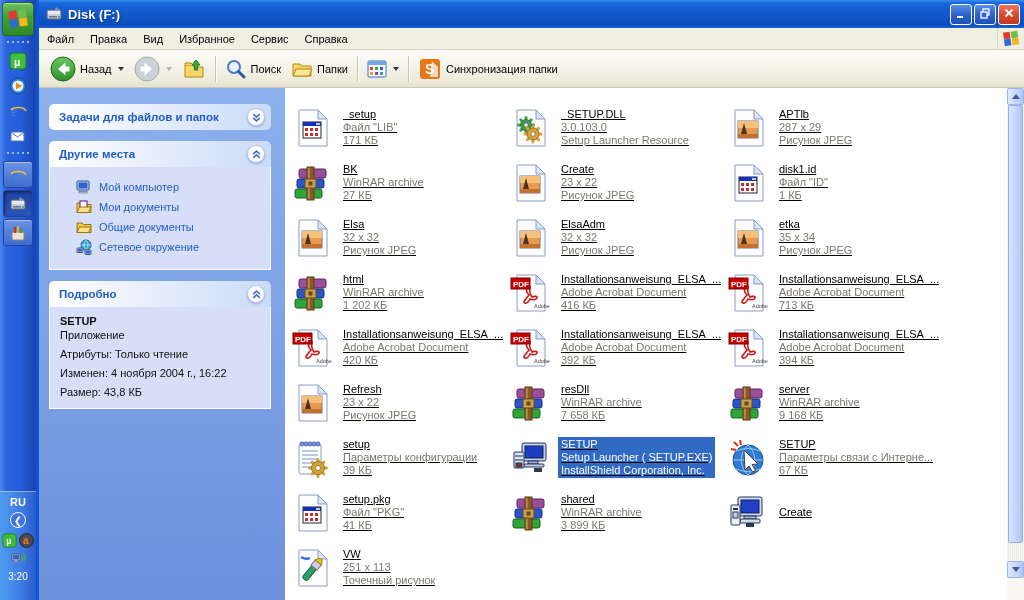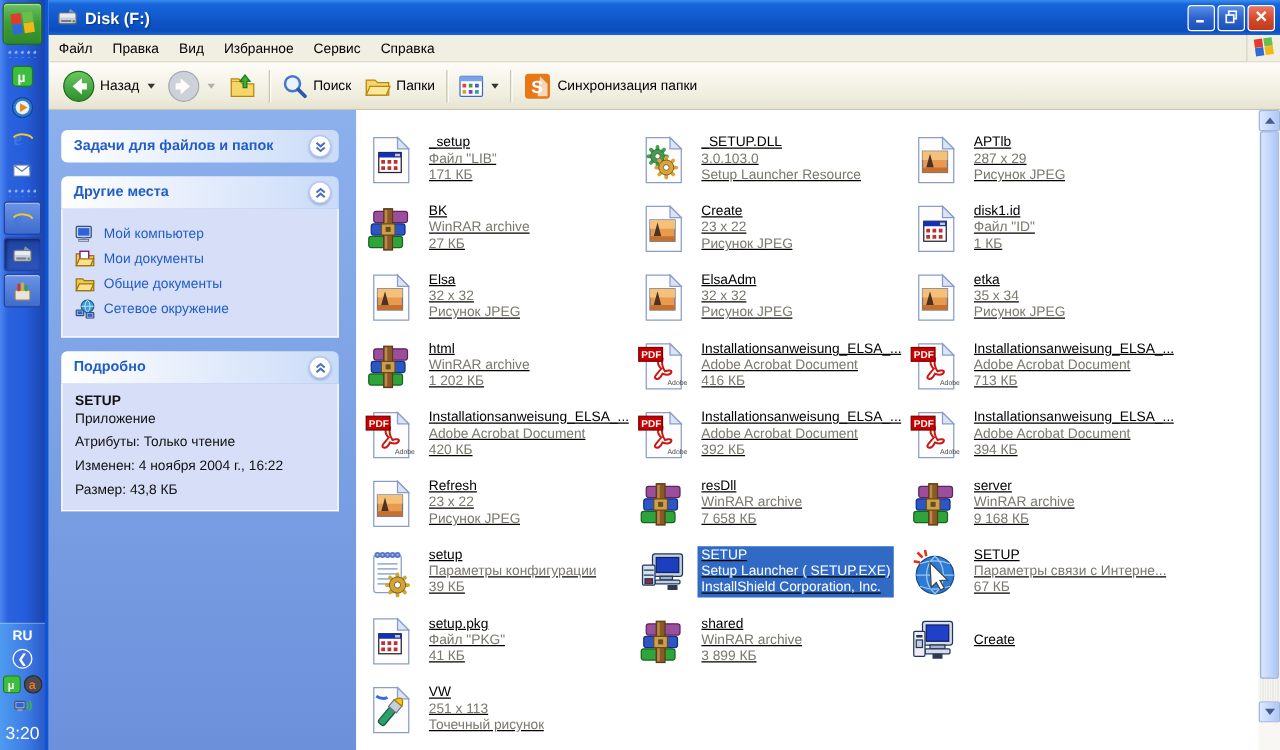--- a/index.html
+++ b/index.html
@@ -23,21 +23,21 @@
     background:linear-gradient(180deg,#6A94E6,#3E6BCE); border:1px solid #27439B; box-shadow:inset 0 1px 0 rgba(255,255,255,.45); }
   .task-btn.active { background:linear-gradient(180deg,#1E42A2,#2C55BE); box-shadow:inset 1px 1px 3px rgba(0,0,20,.55); }
   .tb-spacer { flex:1; }
   .tray { width:36px; padding:3px 0 4px 0; display:flex; flex-direction:column; align-items:center;
     background:linear-gradient(90deg,#4E9BF0 0%,#3D7BE4 60%,#2B5BC8 100%); box-shadow:inset 0 1px 0 rgba(255,255,255,.4); }
   .lang-ind { color:#fff; font-size:11px; margin:2px 0;font-weight:bold; }
   .tray-chevron { width:16px; height:16px; border-radius:50%; background:#3F74DE; border:1px solid #fff; color:#fff;
     display:flex; align-items:center; justify-content:center; font-size:10px; cursor:pointer; margin:2px 0; }
   .tray-icons { display:flex; flex-wrap:wrap; width:34px; justify-content:center; gap:1px; margin:2px 0; }
   .tray-icon { width:16px; height:16px; display:flex; align-items:center; justify-content:center; cursor:pointer; }
-  .clock { color:#fff; font-size:14px; margin:4px 0 2px 0; }
+  .clock { color:#fff; font-size:10px; margin:4px 0 14px 0; }
 
   
   .window { position:absolute; left:36px; top:0; width:988px; height:600px; display:flex; flex-direction:column;
     border-left:3px solid #0C54D8; background:#fff;justify-content:space-between; }
   .titlebar { height:28px; flex:none; display:flex; align-items:center; padding:0 4px 0 6px;
     background:linear-gradient(180deg,#388EF0 0%,#1865DB 12%,#1159CC 50%,#0C4CBB 88%,#1865DB 100%); }
   .title-icon { width:18px; height:18px; margin-right:5px; }
   .title-text { color:#fff; font-weight:bold; font-size:13px; text-shadow:1px 1px 1px #0A3A8C; flex:1; }
   .win-btn { width:22px; height:21px; margin-left:2px; border-radius:3px; border:1px solid #fff;
     background:linear-gradient(180deg,#5A8FE8 0%,#2E62CC 50%,#1E4FB8 100%); display:flex; align-items:center; justify-content:center; cursor:pointer; }
@@ -62,21 +62,21 @@
   .taskpane { width:246px; flex:none; background:linear-gradient(180deg,#8CB0EC 0%,#7AA0E4 55%,#6D90DB 100%);
     padding:16px 14px 0 10px; overflow:hidden; }
   .panel { margin-bottom:11px; }
   .panel-head { height:26px; border-radius:5px 5px 0 0; background:linear-gradient(90deg,#FFFFFF 0%,#CADBF8 100%);
     display:flex; align-items:center; justify-content:space-between; padding:0 6px 0 10px; cursor:pointer; }
   .panel.collapsed .panel-head { border-radius:5px; }
   .panel-title { color:#215DC6; font-weight:bold; font-size:11.5px; }
   .panel-chevron { width:18px; height:18px; border-radius:50%; background:#fff; border:1px solid #B5C8EE;
     display:flex; align-items:center; justify-content:center; cursor:pointer; box-shadow:0 1px 2px rgba(40,70,140,.35); }
   .panel-body { background:#D6DFF7; border:1px solid #fff; border-top:none; padding:8px 8px 10px 10px; }
-  .place-link { display:flex; align-items:center; gap:7px; margin:4px 0; color:#215DC6; cursor:pointer; }
+  .place-link { display:flex; align-items:center; gap:7px; margin:4px 16px; color:#215DC6; cursor:pointer; }
   .details-name { font-weight:bold; color:#111; margin-bottom:2px; }
   .details-line { color:#111; margin-top:7px; }
   .details-line.first { margin-top:0; }
 
   
   .filearea { flex:1; background:#fff; padding:12px 0 0 6px; display:flex; overflow:hidden;text-decoration:underline; }
   .filecol { width:218px; flex:none; display:flex; flex-direction:column; }
   .tile { height:55px; flex:none; display:flex; align-items:center; cursor:pointer; }
   .tile-icon { width:42px; height:46px; flex:none; display:flex; align-items:center; justify-content:center; margin-right:7px; }
   .tile-text { min-width:0; padding:1px 3px; }

